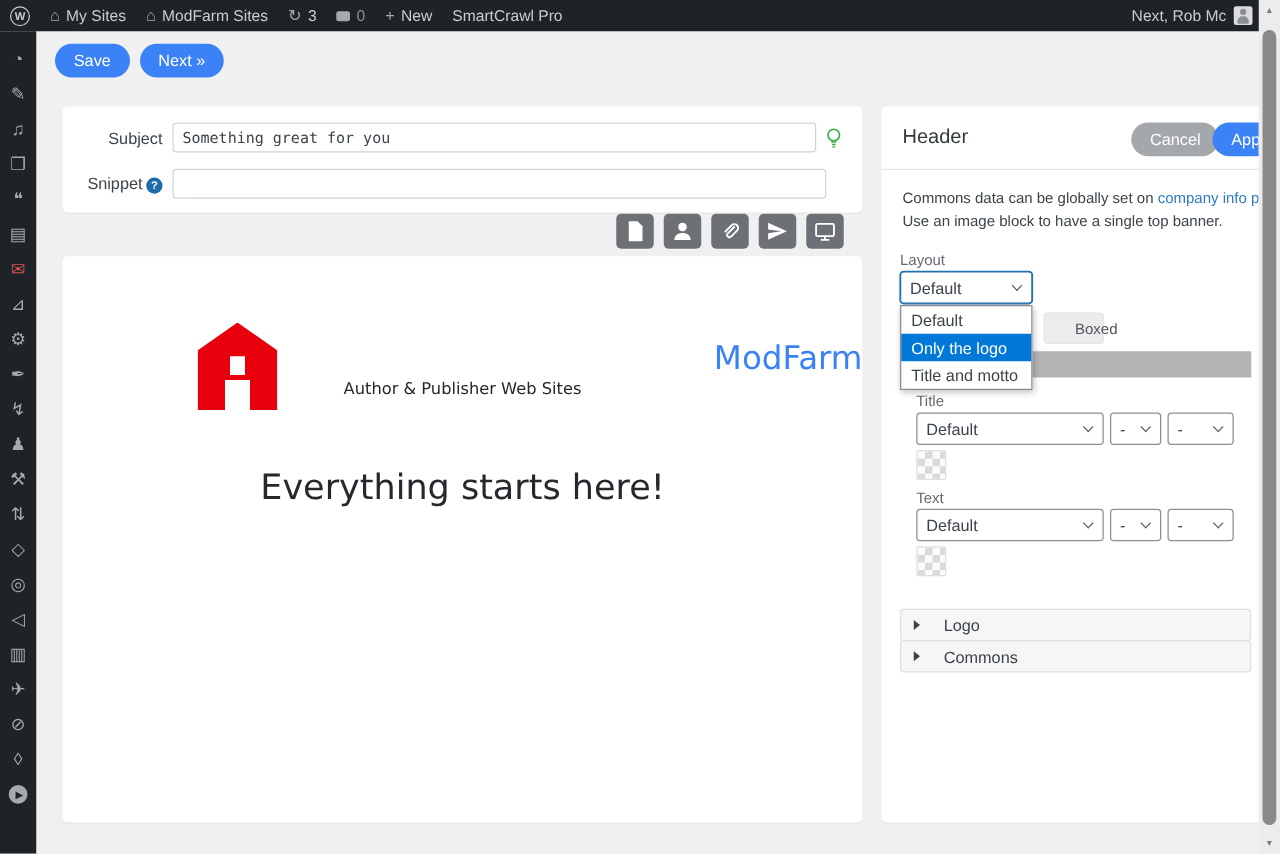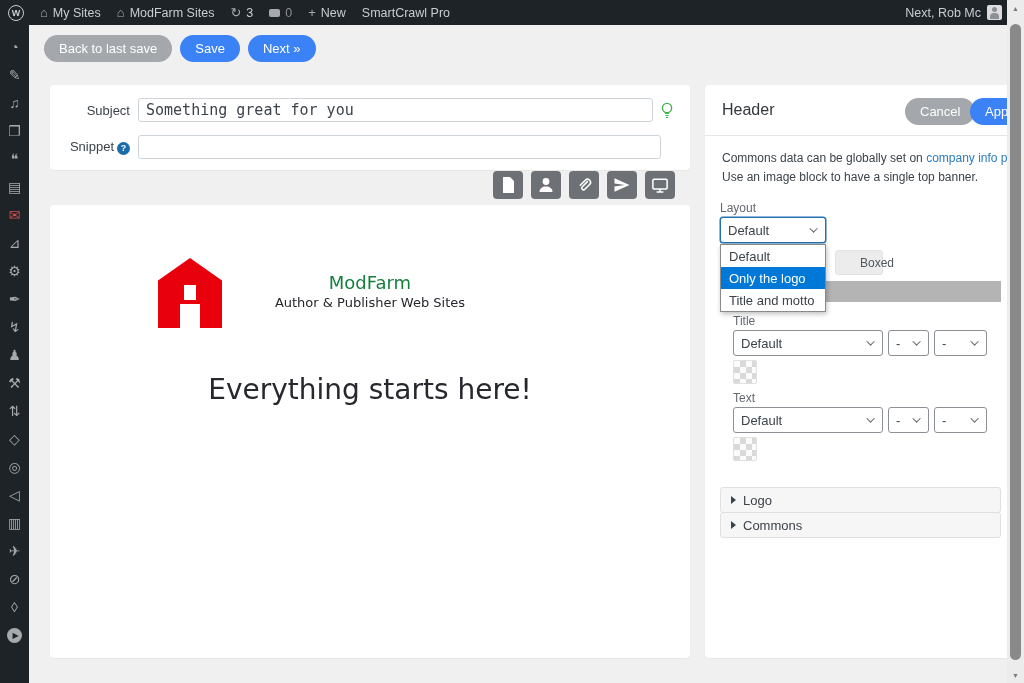--- a/index.html
+++ b/index.html
@@ -32,32 +32,32 @@
   .pill.gray { background:#a4a7ab; }
   .pill.blue { background:#3b82f6; }
 
   .card { position:absolute; background:#fff; border-radius:4px; box-shadow:0 1px 1px rgba(0,0,0,.04); }
   #card-compose { left:21px; top:60px; width:640px; height:85px; }
   #card-preview { left:21px; top:180px; width:640px; height:453px; }
 
   .form-row { display:flex; align-items:center; padding:0 16px; margin-top:13px; }
   .form-label { width:64px; text-align:right; margin-right:8px; font-size:13px; color:#3c434a; flex:none; }
   .form-label .help { display:inline-flex; width:13px; height:13px; border-radius:50%; background:#1b6ca8; color:#fff; font-size:9px; font-weight:bold; align-items:center; justify-content:center; vertical-align:middle; margin-left:3px; }
-  .txt-input { width:523px; height:24px; border:1px solid #ced4d9; border-radius:3px; font-family:"DejaVu Sans Mono", monospace; font-size:15px; color:#3c434a; padding:0 7px; outline:none; }
+  .txt-input { width:523px; height:24px; border:1px solid #ced4d9; border-radius:3px; font-family:"DejaVu Sans Mono", monospace; font-size:12px; color:#3c434a; padding:0 7px; outline:none; }
   .bulb { margin-left:7px; flex:none; display:flex; }
 
   .icon-row { display:flex; justify-content:flex-end; gap:8px; padding-right:15px; margin-top:12px; }
   .tool-btn { width:30px; height:28px; background:#6d7176; border:none; border-radius:4px; display:flex; align-items:center; justify-content:center; cursor:pointer; }
 
   
   .brand-row { position:absolute; left:0; top:53px; width:100%; text-align:center; font-family:"DejaVu Sans", sans-serif; }
   .logo-house { position:absolute; left:108px; top:0; width:64px; height:70px; background:#e8000d; clip-path:polygon(50% 0%, 100% 32%, 100% 100%, 0% 100%, 0% 32%); }
   .logo-house .win { position:absolute; left:26px; top:27px; width:12px; height:15px; background:#fff; }
   .logo-house .door { position:absolute; left:22px; top:46px; width:20px; height:24px; background:#fff; }
-  .brand-name { font-size:18px; color:#15803d; padding-top:14px; }
+  .brand-name { font-size:26px; color:#3b82f6; padding-top:14px;text-align:right; }
   .brand-tag { font-size:13px; color:#26282d; margin-top:2px; }
   .headline { position:absolute; left:0; top:168px; width:100%; text-align:center; font-family:"DejaVu Sans", sans-serif; font-size:28px; color:#26282d; }
 
   
   #panel { left:676px; top:60px; width:340px; height:573px; font-size:13px; color:#3c434a; }
   .panel-head { display:flex; align-items:center; height:50px; padding:0 17px; position:relative; }
   .panel-title { font-size:16px; color:#32373c; }
   .panel-head .pill.gray { position:absolute; left:200px; top:13px; }
   .panel-head .pill.blue { position:absolute; left:265px; top:13px; }
   .panel-divider { border-top:1px solid #e7e7e7; }
@@ -69,21 +69,21 @@
   .sel .chev { margin-left:auto; width:6px; height:6px; border-left:1.6px solid #5f6368; border-bottom:1.6px solid #5f6368; transform:rotate(-45deg) translateY(-2px); }
   #layout-select { left:15px; top:132px; width:106px; border-color:#2271b1; box-shadow:0 0 0 .5px #2271b1; }
   .listbox { position:absolute; left:15px; top:159px; width:106px; background:#fff; border:1px solid #8a8a8a; box-shadow:1px 2px 5px rgba(0,0,0,.25); z-index:10; }
   .opt { height:22px; display:flex; align-items:center; padding:0 8px; font-size:13px; cursor:pointer; }
   .opt.selected { background:#0078d7; color:#fff; }
   .boxed-btn { position:absolute; left:130px; top:165px; width:48px; height:25px; background:#ececec; border:1px solid #e2e2e2; border-radius:3px; font-size:12px; color:#50575e; cursor:pointer; font-family:inherit;padding-left:24px; }
   .gray-bar { position:absolute; left:15px; top:196px; width:281px; height:21px; background:#b4b4b4; }
   .lbl-title { position:absolute; left:28px; top:229px; }
   .lbl-text { position:absolute; left:28px; top:306px; }
   .swatch { position:absolute; width:24px; height:24px; border:1px solid #e0e0e0; border-radius:2px; background-color:#fbfbfb; background-image:linear-gradient(45deg,#d9d9d9 25%,transparent 25%,transparent 75%,#d9d9d9 75%),linear-gradient(45deg,#d9d9d9 25%,transparent 25%,transparent 75%,#d9d9d9 75%); background-size:12px 12px; background-position:0 0,6px 6px; cursor:pointer; }
-  .accordion { position:absolute; left:15px; width:281px; height:26px; background:#f6f6f6; border:1px solid #e0e0e0; border-radius:3px; display:flex; align-items:center; padding-left:10px; gap:7px; font-size:13px; color:#3c434a; cursor:pointer; }
+  .accordion { position:absolute; left:15px; width:281px; height:26px; background:#f6f6f6; border:1px solid #e0e0e0; border-radius:3px; display:flex; align-items:center; padding-left:10px; gap:19px; font-size:13px; color:#3c434a; cursor:pointer; }
   .tri { width:0; height:0; border-left:5px solid #3c434a; border-top:4px solid transparent; border-bottom:4px solid transparent; }
 
   
   #scrollbar { position:absolute; right:0; top:0; width:17px; height:683px; background:#ececec; z-index:60; }
   #scrollbar .arrow { position:absolute; left:0; width:17px; text-align:center; font-size:7px; color:#7a7a7a; cursor:pointer; }
   #scrollbar .thumb { position:absolute; left:3px; top:24px; width:11px; height:636px; background:#898989; border-radius:6px; cursor:pointer; }
 </style>
 </head>
 <body>
 
@@ -143,21 +143,20 @@
   <span class="sb-icon">⊘</span>
   <span class="sb-icon">◊</span>
   <span class="sb-icon play">
       <span>▶</span>
     </span>
 </div>
 
 <div id="main">
 
   <div class="top-buttons">
-    <button class="pill gray">Back to last save</button>
     <button class="pill blue">Save</button>
     <button class="pill blue">Next »</button>
   </div>
 
   <div class="card" id="card-compose">
     <div class="form-row">
       <span class="form-label">Subject</span>
       <input class="txt-input" type="text" value="Something great for you" style="">
       <span class="bulb">
         <svg width="14" height="17" viewBox="0 0 14 17">

